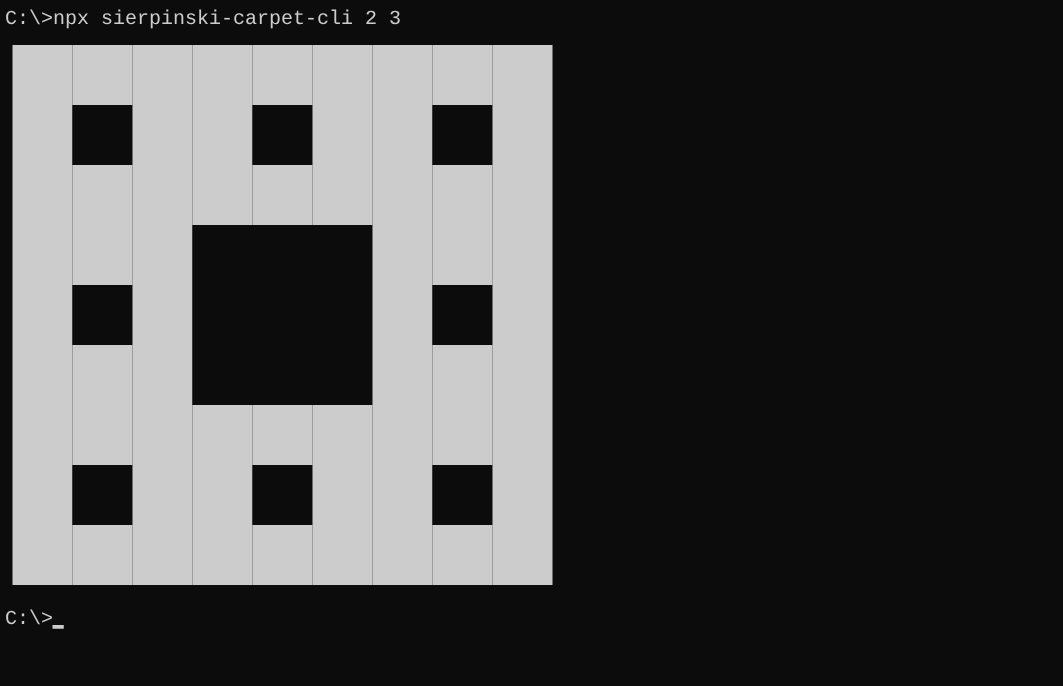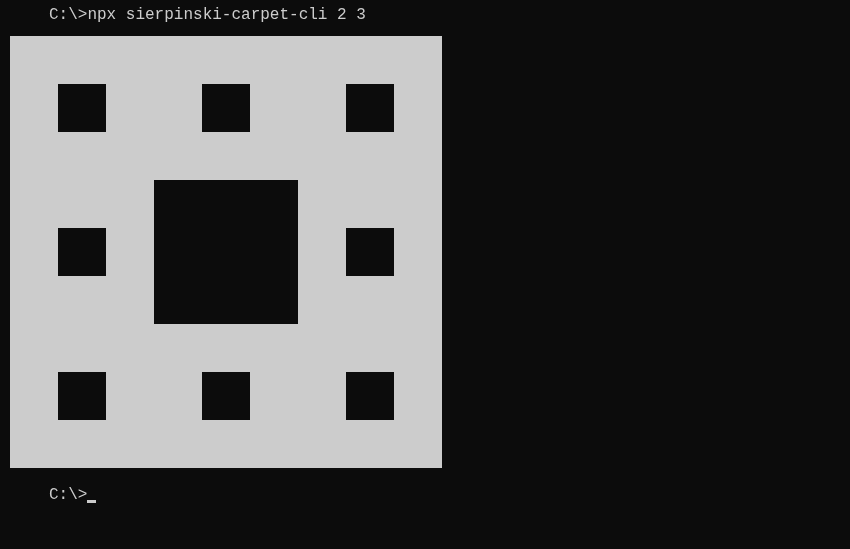--- a/index.html
+++ b/index.html
@@ -14,21 +14,20 @@
       font-family: 'Consolas', 'Courier New', monospace;
       font-size: 16px;
       color: #cccccc;
       overflow: hidden;
       padding: 6px 4px;
     }
     .line {
       white-space: pre;
       line-height: 18px;
       height: 18px;
-      margin-left: 45px;
     }
     .carpet {
       display: grid;
       grid-template-columns: repeat(9, 48px);
       grid-template-rows: repeat(9, 48px);
       margin-top: 12px;
       margin-left: 6px;
       margin-bottom: 18px;
     }
     .cell {

